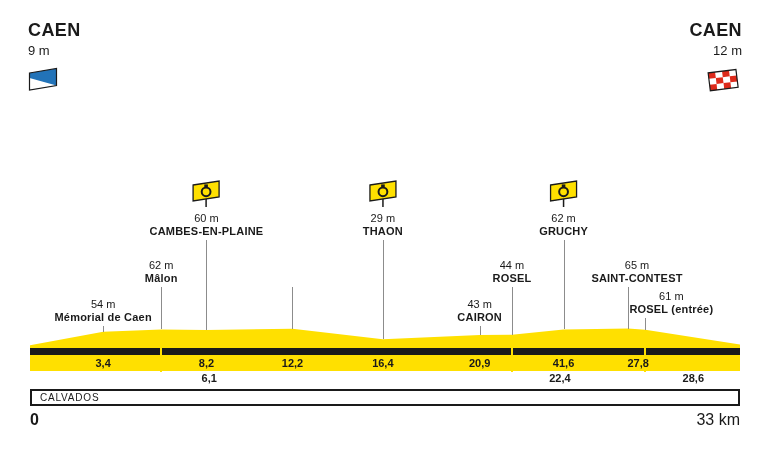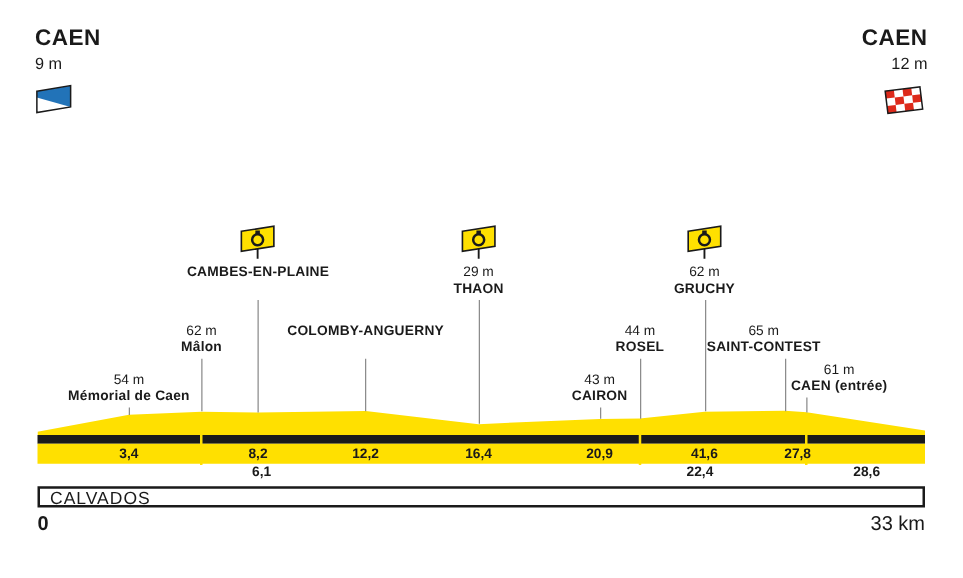--- a/index.html
+++ b/index.html
@@ -26,21 +26,21 @@
   .wp-elev{font-size:11px;line-height:13px;}
   .wp-name{font-size:11px;font-weight:bold;line-height:13px;letter-spacing:.2px;}
   .wp-line{position:absolute;width:1px;background:var(--grey,#8c8c8c);}
   
   .km-label{position:absolute;transform:translateX(-50%);font-size:11px;font-weight:bold;white-space:nowrap;}
   .km-label.row1{top:357px;}
   .km-label.row2{top:372px;margin-left:48px;}
   
   .region{position:absolute;left:30px;top:389px;width:710px;height:17px;box-sizing:border-box;
     border:2px solid var(--ink,#1a1a1a);display:flex;align-items:center;padding-left:8px;background:#fff;}
-  .region span{font-size:14px;letter-spacing:.8px;}
+  .region span{font-size:10px;letter-spacing:.8px;}
   .scale-left{position:absolute;left:30px;top:411px;font-size:16px;font-weight:bold;}
   .scale-right{position:absolute;right:30px;top:411px;font-size:16px;font-weight:normal;}
   
   .f-blue{fill:var(--blue,#2273B8);}
   .f-white{fill:#ffffff;}
   .f-white-bg{fill:#ffffff;}
   .f-red{fill:var(--red,#DD2A1B);}
   .f-frame{fill:none;stroke:var(--ink,#1a1a1a);stroke-width:1.2;}
   .i-stem{stroke:var(--ink,#1a1a1a);stroke-width:1.5;}
   .i-flag{fill:var(--yellow,#FFE000);stroke:var(--ink,#1a1a1a);stroke-width:1.3;}
@@ -100,25 +100,25 @@
         <div class="wp-name">Mâlon</div>
       </div>
       <div class="wp-line" style="left: 161.242px; top: 287px; height: 42.4px;"></div>
       <div class="wp" style="left: 206.424px; top: 180px;">
         <div class="wp-icon"><svg width="30" height="30" viewBox="0 0 30 30">
             <line class="i-stem" x1="15" y1="19" x2="15" y2="27"></line>
             <polygon class="i-flag" points="2,5 28,1 28,17 2,21"></polygon>
             <rect class="i-crown" x="13.2" y="4.4" width="3.6" height="2.8"></rect>
             <circle class="i-dial" cx="15" cy="11.8" r="4.4"></circle>
           </svg></div>
+        <div class="wp-elev">60 m</div>
         <div class="wp-name">CAMBES-EN-PLAINE</div>
       </div>
       <div class="wp-line" style="left: 206.424px; top: 240px; height: 90px;"></div>
       <div class="wp" style="left: 292.485px; top: 259px;">
-        <div class="wp-name">COLOMBY-ANGUERNY</div>
       </div>
       <div class="wp-line" style="left: 292.485px; top: 287px; height: 41.8px;"></div>
       <div class="wp" style="left: 382.848px; top: 180px;">
         <div class="wp-icon"><svg width="30" height="30" viewBox="0 0 30 30">
             <line class="i-stem" x1="15" y1="19" x2="15" y2="27"></line>
             <polygon class="i-flag" points="2,5 28,1 28,17 2,21"></polygon>
             <rect class="i-crown" x="13.2" y="4.4" width="3.6" height="2.8"></rect>
             <circle class="i-dial" cx="15" cy="11.8" r="4.4"></circle>
           </svg></div>
         <div class="wp-elev">29 m</div>
@@ -139,28 +139,28 @@
         <div class="wp-icon"><svg width="30" height="30" viewBox="0 0 30 30">
             <line class="i-stem" x1="15" y1="19" x2="15" y2="27"></line>
             <polygon class="i-flag" points="2,5 28,1 28,17 2,21"></polygon>
             <rect class="i-crown" x="13.2" y="4.4" width="3.6" height="2.8"></rect>
             <circle class="i-dial" cx="15" cy="11.8" r="4.4"></circle>
           </svg></div>
         <div class="wp-elev">62 m</div>
         <div class="wp-name">GRUCHY</div>
       </div>
       <div class="wp-line" style="left: 563.576px; top: 240px; height: 89.4px;"></div>
-      <div class="wp" style="left: 611px; top: 259px;">
+      <div class="wp" style="left: 637px; top: 259px;">
         <div class="wp-elev">65 m</div>
         <div class="wp-name">SAINT-CONTEST</div>
       </div>
       <div class="wp-line" style="left: 628.121px; top: 287px; height: 41.5px;"></div>
       <div class="wp" style="left: 671.333px; top: 290px;">
         <div class="wp-elev">61 m</div>
-        <div class="wp-name">CAEN (entrée)</div>
+        <div class="wp-name">ROSEL (entrée)</div>
       </div>
       <div class="wp-line" style="left: 645.333px; top: 318px; height: 11.7px;"></div>
     </div>
   <div id="km-labels">
       <div class="km-label row1" style="left: 103.152px;">3,4</div>
       <div class="km-label row2" style="left: 161.242px;">6,1</div>
       <div class="km-label row1" style="left: 206.424px;">8,2</div>
       <div class="km-label row1" style="left: 292.485px;">12,2</div>
       <div class="km-label row1" style="left: 382.848px;">16,4</div>
       <div class="km-label row1" style="left: 479.667px;">20,9</div>

